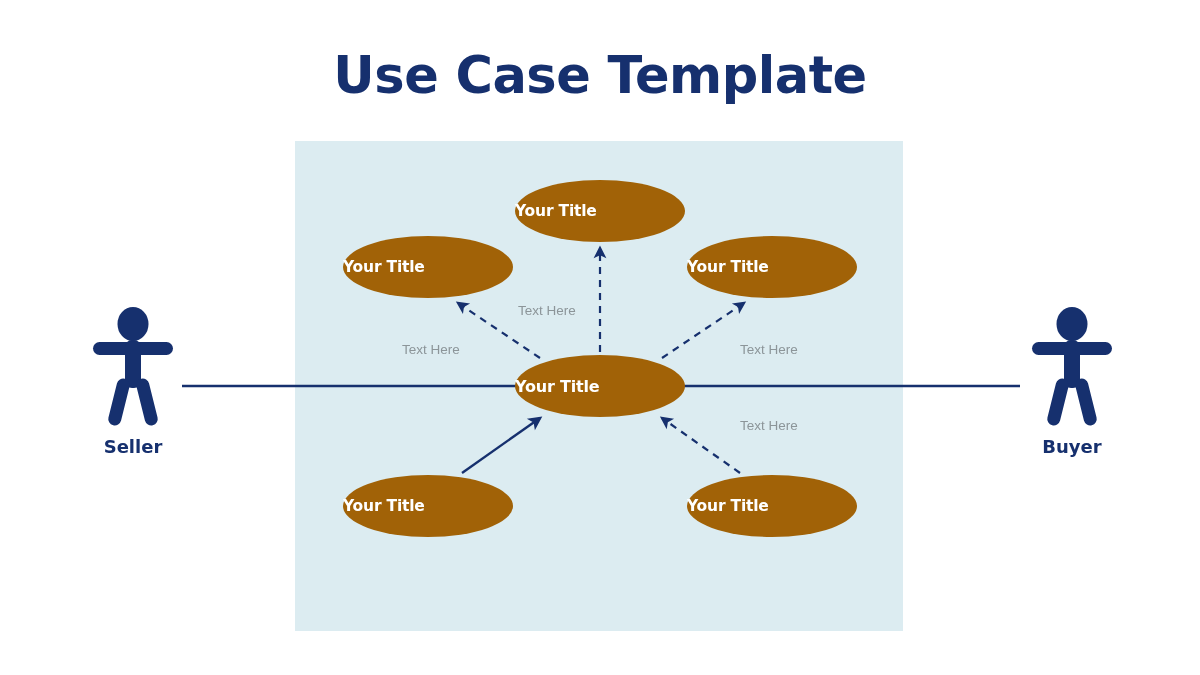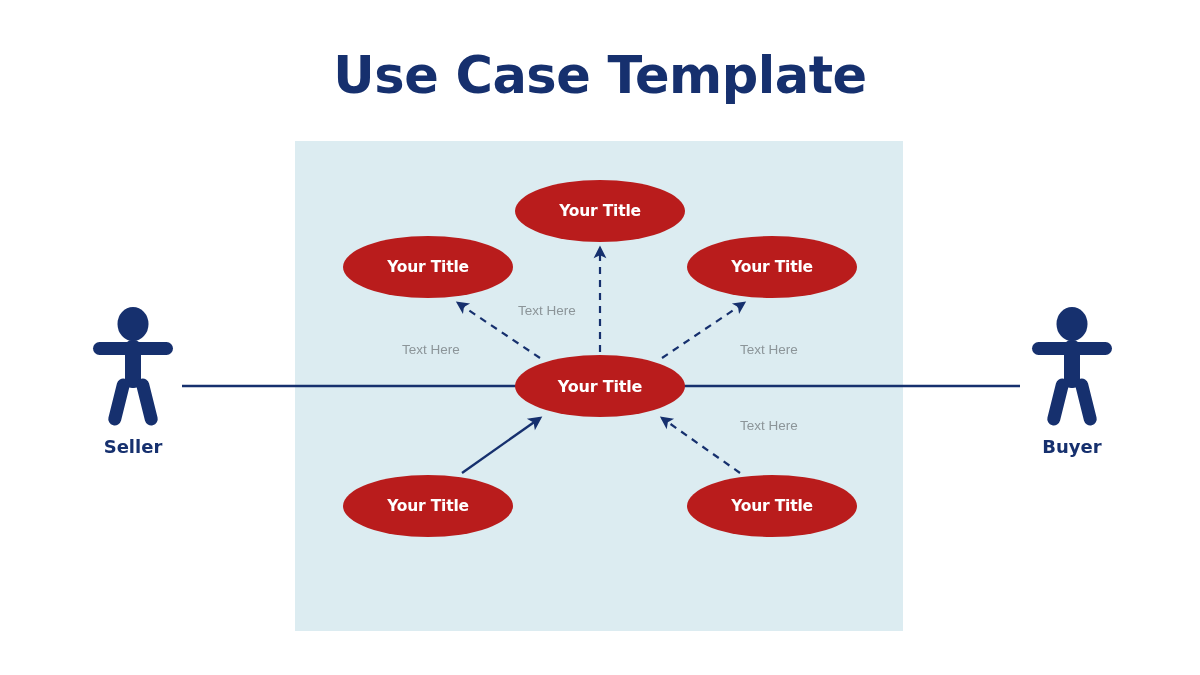--- a/index.html
+++ b/index.html
@@ -36,25 +36,24 @@
   
   .svg-layer{
     position:absolute;left:0;top:0;
     width:1200px;height:675px;
     pointer-events:none;
   }
 
   
   .usecase{
     position:absolute;
-    background:#b91c1c;
+    background:#a16207;
     border-radius:50%;
     display:flex;
     align-items:center;
-    justify-content:center;
   }
   .usecase .uc-label{
     color:#ffffff;
     font-weight:bold;
     font-size:15.5px;
     font-family:"DejaVu Sans", sans-serif;
     letter-spacing:-0.2px;
     white-space:nowrap;
   }
   .uc-center{left:515px;top:355px;width:170px;height:62px;}

